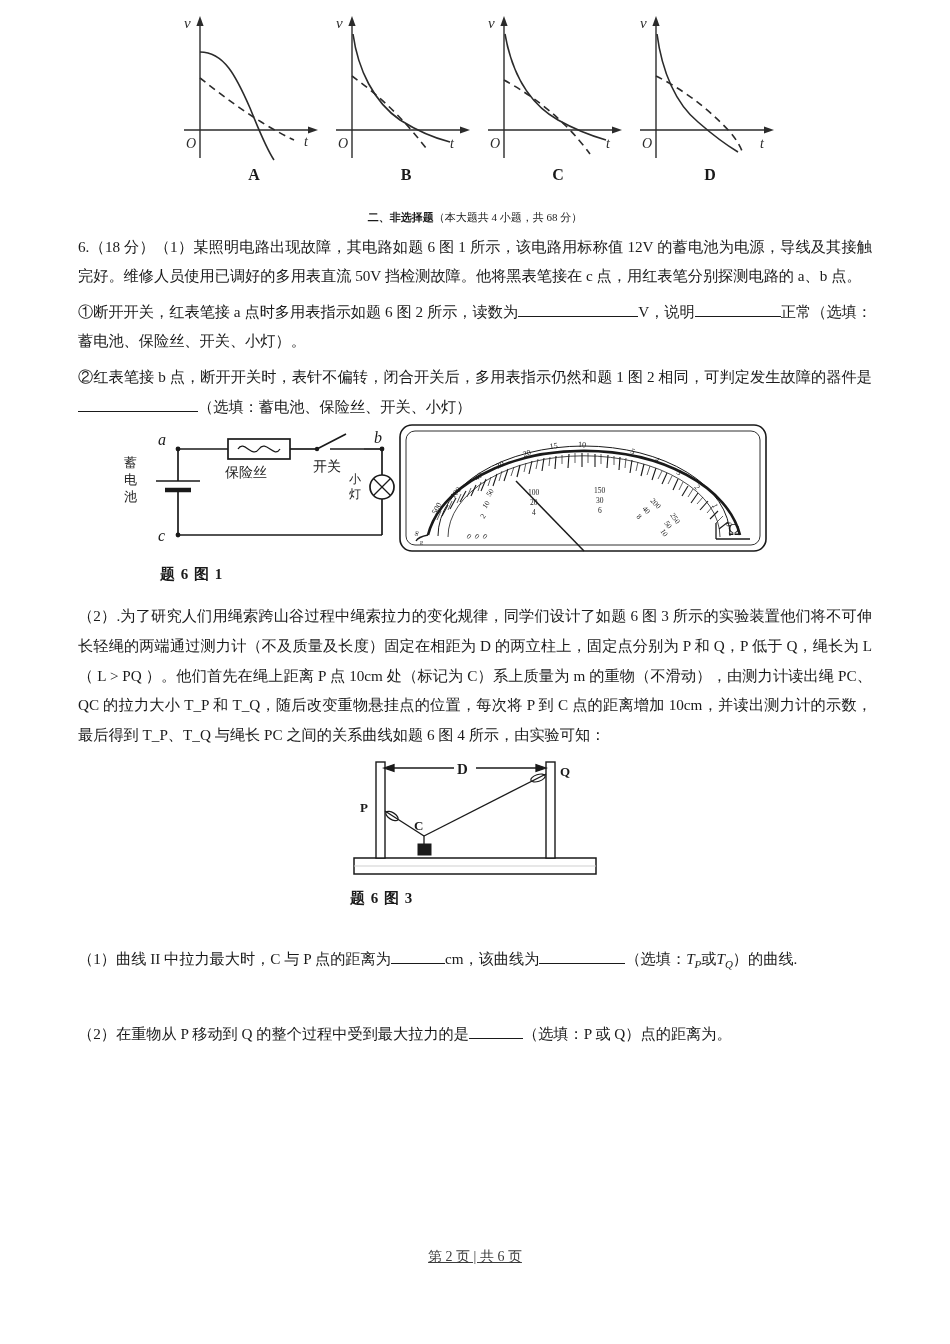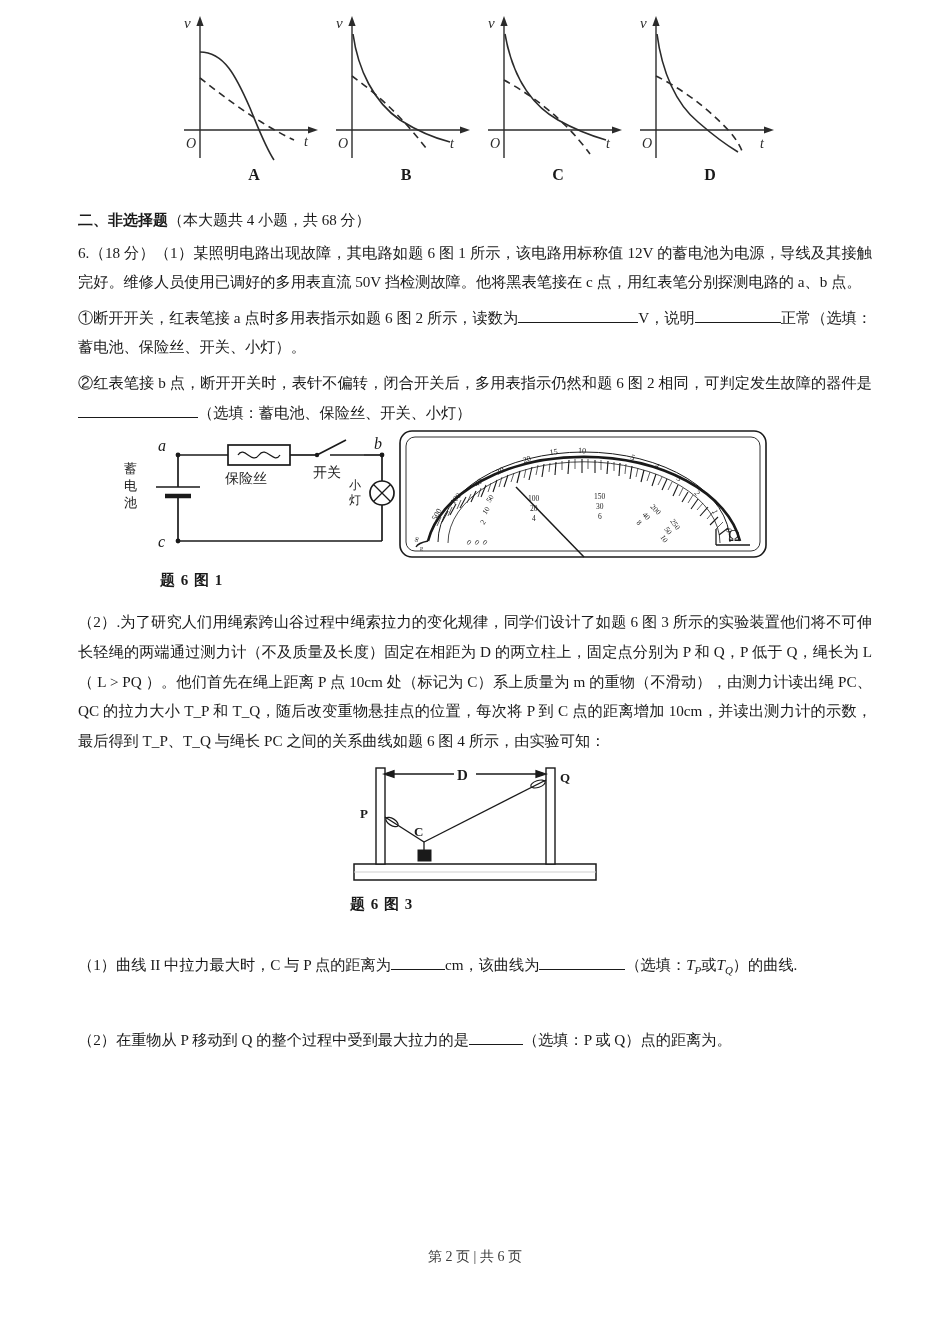--- a/index.html
+++ b/index.html
@@ -45,23 +45,24 @@
     left: 0;
     width: 100%;
     text-align: center;
     font-size: 16px;
     font-weight: bold;
     font-family: "Liberation Serif", serif;
   }
 
   
   .section-head {
-    font-size: 15px;
+    font-size: 11px;
     margin-top: 16px;
     line-height: 1.5;
+    text-align: center;
   }
   .section-head b { font-weight: bold; }
 
   p.q {
     font-size: 15.2px;
     line-height: 1.95;
     margin: 6px 0 0 0;
     text-align: justify;
   }
   em.it {
@@ -94,20 +95,21 @@
   
   .footer {
     position: absolute;
     left: 0;
     top: 1248px;
     width: 950px;
     text-align: center;
     font-size: 14px;
     color: #3b3b3b;
     font-family: "Liberation Serif", serif;
+    text-decoration: underline;
   }
 </style>
 </head>
 <body>
 
 <div class="page">
 
   <div class="graph-strip">
 
     <div class="graph-cell">
@@ -185,21 +187,21 @@
 
   <p class="q">
     <span>6.</span><span>（18 分）</span><span>（1）</span><span>某照明电路出现故障，其电路如题 6 图 1 所示，该电路用标称值 12V 的蓄电池为电源，导线及其接触完好。维修人员使用已调好的多用表直流 50V 挡检测故障。他将黑表笔接在 c 点，用红表笔分别探测电路的 a、b 点。</span>
   </p>
 
   <p class="q">
     <span>①断开开关，红表笔接 a 点时多用表指示如题 6 图 2 所示，读数为</span><span class="blank-l"></span><span>V，说明</span><span class="blank-m"></span><span>正常（选填：蓄电池、保险丝、开关、小灯）。</span>
   </p>
 
   <p class="q">
-    <span>②红表笔接 b 点，断开开关时，表针不偏转，闭合开关后，多用表指示仍然和题 6 图 2 相同，可判定发生故障的器件是</span><span class="blank-l"></span><span>（选填：蓄电池、保险丝、开关、小灯）</span>
+    <span>②红表笔接 b 点，断开开关时，表针不偏转，闭合开关后，多用表指示仍然和题 1 图 2 相同，可判定发生故障的器件是</span><span class="blank-l"></span><span>（选填：蓄电池、保险丝、开关、小灯）</span>
   </p>
 
   <div class="fig-row-1">
 
     <div class="fig1-wrap">
       <svg width="290" height="128" viewBox="0 0 290 128">
         <g stroke="#1a1a1a" fill="none" stroke-width="1.7">
 
           <line x1="58" y1="18" x2="108" y2="18"></line>
 

